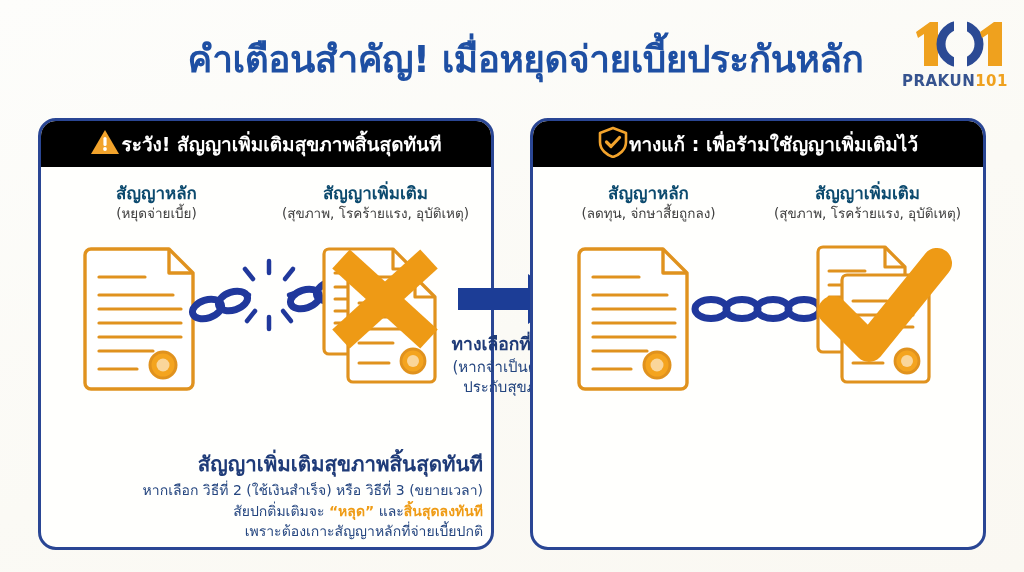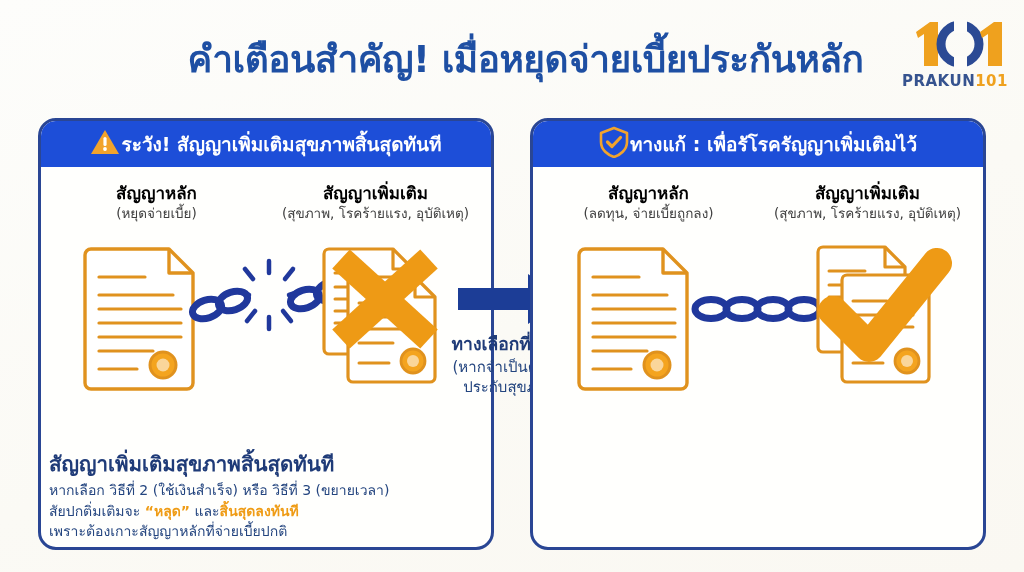--- a/index.html
+++ b/index.html
@@ -39,52 +39,52 @@
   
   .panel {
     position: absolute; top: 118px; width: 456px; height: 432px;
     border: 3px solid #2a4694; border-radius: 18px;
     background: #fffffd; overflow: hidden;
   }
   .panel-left  { left: 38px; }
   .panel-right { left: 530px; }
 
   .panel-head {
-    height: 46px; background: #1d4ed8;
+    height: 46px; background: #000000;
     display: flex; align-items: center; justify-content: center; gap: 1px;
     border-top-left-radius: 14px; border-top-right-radius: 14px;
   }
   .panel-head-text {
     color: #ffffff; font-size: 19px; font-weight: bold; white-space: nowrap;
   }
 
   .panel-body { position: relative; height: 383px; }
 
   
   .labels {
     position: absolute; top: 16px; left: 0; width: 100%;
     display: flex; justify-content: space-around; padding: 0 6px;
   }
   .label-col { text-align: center; width: 50%; }
   .label-main {
-    font-size: 17px; font-weight: bold; color: #000000; line-height: 1.25;
+    font-size: 17px; font-weight: bold; color: #0c4a6e; line-height: 1.25;
   }
   .label-sub {
     font-size: 13.5px; color: #404040; line-height: 1.3; margin-top: 1px;
   }
 
   
   .illus {
     position: absolute; top: 70px; left: 0; width: 100%; height: 160px;
   }
 
   
   .concl {
     position: absolute; bottom: 8px; left: 0; width: 100%;
-    text-align: left; padding: 0 8px;
+    text-align: right; padding: 0 8px;
   }
   .concl-head {
     font-size: 20.5px; font-weight: bold; color: #1f3b78; line-height: 1.45;
   }
   .concl-line {
     font-size: 14px; color: #24457f; line-height: 1.48; white-space: nowrap;
   }
   .hl { color: #ef9c16; font-weight: bold; }
 
   
@@ -233,28 +233,28 @@
   </div>
 
   <div class="panel panel-right">
     <div class="panel-head">
       <span>
         <svg width="30" height="32" viewBox="0 0 30 32">
           <path d="M15 2 L28 7 V16 C28 24 21 29 15 31 C9 29 2 24 2 16 V7 Z" fill="none" stroke="#f2a32c" stroke-width="2.6" stroke-linejoin="round"></path>
           <path d="M8.5 16 L13 20.5 L21.5 11.5" fill="none" stroke="#f2a32c" stroke-width="3.2" stroke-linecap="round" stroke-linejoin="round"></path>
         </svg>
       </span>
-      <span class="panel-head-text">ทางแก้ : เพื่อรัโรครัญญาเพิ่มเติมไว้</span>
+      <span class="panel-head-text">ทางแก้ : เพื่อรัามใชัญญาเพิ่มเติมไว้</span>
     </div>
 
     <div class="panel-body">
       <div class="labels">
         <div class="label-col">
           <div class="label-main">สัญญาหลัก</div>
-          <div class="label-sub">(ลดทุน, จ่ายเบี้ยถูกลง)</div>
+          <div class="label-sub">(ลดทุน, จ่กษาสี้ยถูกลง)</div>
         </div>
         <div class="label-col">
           <div class="label-main">สัญญาเพิ่มเติม</div>
           <div class="label-sub">(สุขภาพ, โรคร้ายแรง, อุบัติเหตุ)</div>
         </div>
       </div>
 
       <div class="illus">
         <svg width="450" height="160" viewBox="0 0 450 160">
           <g>

